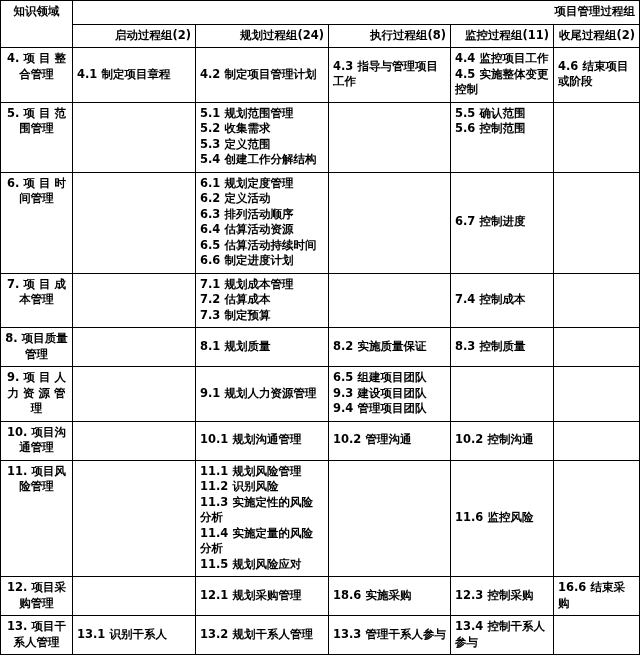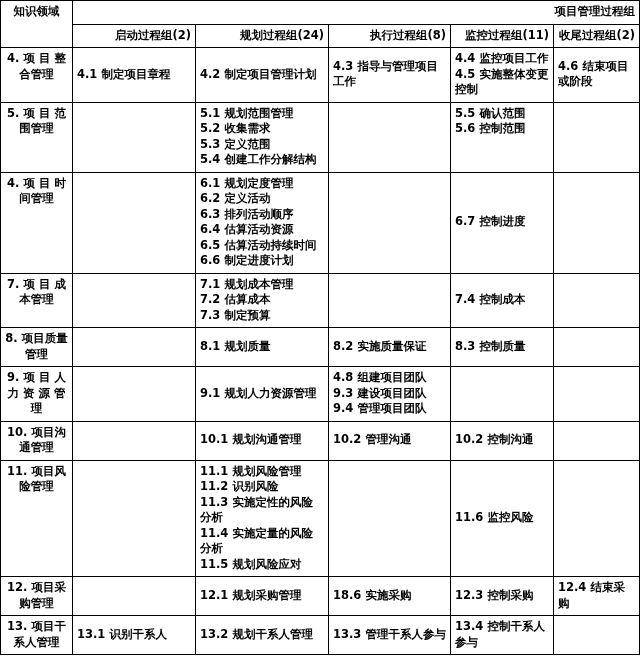--- a/index.html
+++ b/index.html
@@ -131,21 +131,21 @@
             <span class="line">5.4 创建工作分解结构</span>
           </td>
           <td class="cell empty"></td>
           <td class="cell">
             <span class="line">5.5 确认范围</span>
             <span class="line">5.6 控制范围</span>
           </td>
           <td class="cell empty"></td>
         </tr>
         <tr>
-          <td class="ka">4. 项 目 时间管理</td>
+          <td class="ka">6. 项 目 时间管理</td>
           <td class="cell empty"></td>
           <td class="cell">
             <span class="line">6.1 规划定度管理</span>
             <span class="line">6.2 定义活动</span>
             <span class="line">6.3 排列活动顺序</span>
             <span class="line">6.4 估算活动资源</span>
             <span class="line">6.5 估算活动持续时间</span>
             <span class="line">6.6 制定进度计划</span>
           </td>
           <td class="cell empty"></td>
@@ -182,21 +182,21 @@
           </td>
           <td class="cell empty"></td>
         </tr>
         <tr>
           <td class="ka">9. 项 目 人力 资 源 管理</td>
           <td class="cell empty"></td>
           <td class="cell mid">
             <span class="line">9.1 规划人力资源管理</span>
           </td>
           <td class="cell">
-            <span class="line">4.8 组建项目团队</span>
+            <span class="line">6.5 组建项目团队</span>
             <span class="line">9.3 建设项目团队</span>
             <span class="line">9.4 管理项目团队</span>
           </td>
           <td class="cell empty"></td>
           <td class="cell empty"></td>
         </tr>
         <tr>
           <td class="ka">10. 项目沟通管理</td>
           <td class="cell empty"></td>
           <td class="cell mid">
@@ -232,21 +232,21 @@
           <td class="cell mid">
             <span class="line">12.1 规划采购管理</span>
           </td>
           <td class="cell mid">
             <span class="line">18.6 实施采购</span>
           </td>
           <td class="cell mid">
             <span class="line">12.3 控制采购</span>
           </td>
           <td class="cell mid">
-            <span class="line">12.4 结束采购</span>
+            <span class="line">16.6 结束采购</span>
           </td>
         </tr>
         <tr>
           <td class="ka">13. 项目干系人管理</td>
           <td class="cell mid">
             <span class="line">13.1 识别干系人</span>
           </td>
           <td class="cell mid">
             <span class="line">13.2 规划干系人管理</span>
           </td>

